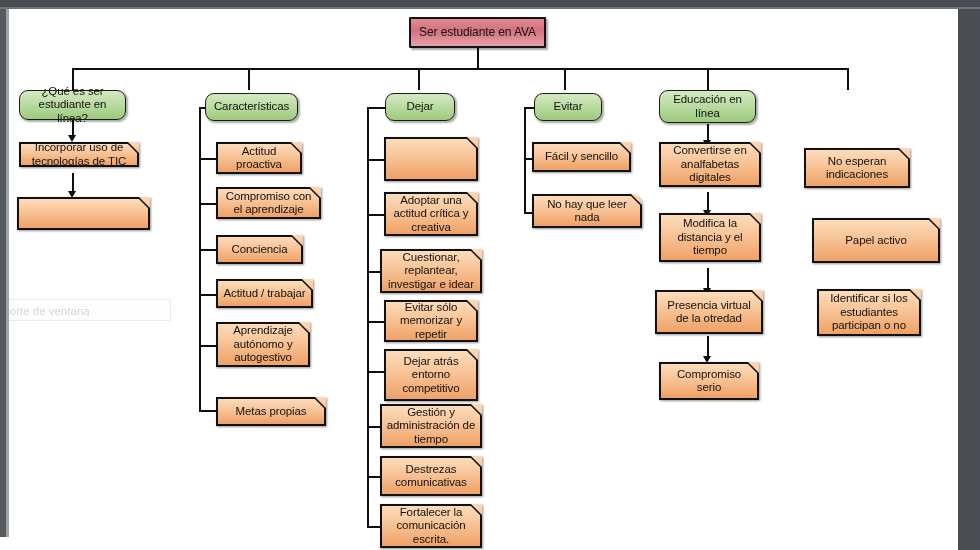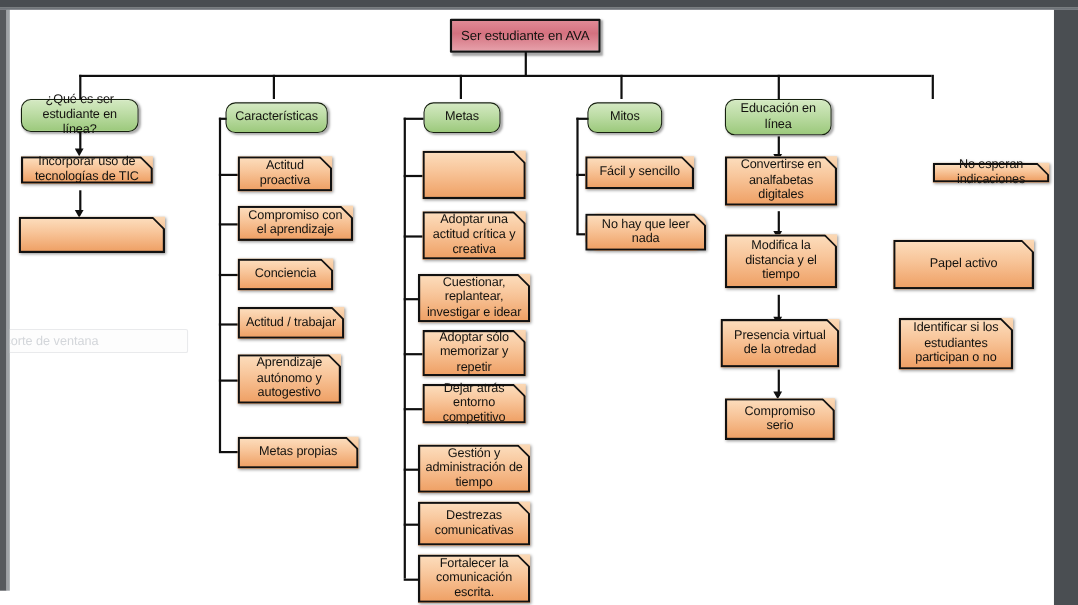--- a/index.html
+++ b/index.html
@@ -260,42 +260,42 @@
       <span class="fill"></span>
       <span class="label">Aprendizaje autónomo y autogestivo</span>
     </div>
     <div class="node orange" style="left:207px; top:388px; width:110px; height:29px;">
       <span class="shape"></span>
       <span class="fill"></span>
       <span class="label">Metas propias</span>
     </div>
 
     <div class="node green" style="left:376px; top:84px; width:70px; height:28px;">
-      <span class="label">Metas</span>
+      <span class="label">Dejar</span>
     </div>
     <div class="node orange" style="left:375px; top:128px; width:94px; height:44px;">
       <span class="shape"></span>
       <span class="fill"></span>
     </div>
     <div class="node orange" style="left:375px; top:183px; width:94px; height:44px;">
       <span class="shape"></span>
       <span class="fill"></span>
       <span class="label">Adoptar una actitud crítica y creativa</span>
     </div>
     <div class="node orange" style="left:371px; top:240px; width:102px; height:44px;">
       <span class="shape"></span>
       <span class="fill"></span>
       <span class="label">Cuestionar, replantear, investigar e idear</span>
     </div>
     <div class="node orange" style="left:375px; top:291px; width:94px; height:42px;">
       <span class="shape"></span>
       <span class="fill"></span>
-      <span class="label">Adoptar sólo memorizar y repetir</span>
-    </div>
-    <div class="node orange" style="left:375px; top:340px; width:94px; height:36px;">
+      <span class="label">Evitar sólo memorizar y repetir</span>
+    </div>
+    <div class="node orange" style="left:375px; top:340px; width:94px; height:52px;">
       <span class="shape"></span>
       <span class="fill"></span>
       <span class="label">Dejar atrás entorno competitivo</span>
     </div>
     <div class="node orange" style="left:371px; top:395px; width:102px; height:44px;">
       <span class="shape"></span>
       <span class="fill"></span>
       <span class="label">Gestión y administración de tiempo</span>
     </div>
     <div class="node orange" style="left:371px; top:447px; width:102px; height:40px;">
@@ -303,21 +303,21 @@
       <span class="fill"></span>
       <span class="label">Destrezas comunicativas</span>
     </div>
     <div class="node orange" style="left:371px; top:495px; width:102px; height:44px;">
       <span class="shape"></span>
       <span class="fill"></span>
       <span class="label">Fortalecer la comunicación escrita.</span>
     </div>
 
     <div class="node green" style="left:525px; top:84px; width:68px; height:28px;">
-      <span class="label">Mitos</span>
+      <span class="label">Evitar</span>
     </div>
     <div class="node orange" style="left:523px; top:133px; width:99px; height:30px;">
       <span class="shape"></span>
       <span class="fill"></span>
       <span class="label">Fácil y sencillo</span>
     </div>
     <div class="node orange" style="left:523px; top:185px; width:110px; height:34px;border-radius:11px;">
       <span class="shape"></span>
       <span class="fill"></span>
       <span class="label">No hay que leer nada</span>
@@ -340,21 +340,21 @@
       <span class="shape"></span>
       <span class="fill"></span>
       <span class="label">Presencia virtual de la otredad</span>
     </div>
     <div class="node orange" style="left:650px; top:353px; width:100px; height:38px;">
       <span class="shape"></span>
       <span class="fill"></span>
       <span class="label">Compromiso serio</span>
     </div>
 
-    <div class="node orange" style="left:795px; top:139px; width:106px; height:18px;margin-left:44px;">
+    <div class="node orange" style="left:795px; top:139px; width:106px; height:40px;">
       <span class="shape"></span>
       <span class="fill"></span>
       <span class="label">No esperan indicaciones</span>
     </div>
     <div class="node orange" style="left:803px; top:209px; width:128px; height:45px;">
       <span class="shape"></span>
       <span class="fill"></span>
       <span class="label">Papel activo</span>
     </div>
     <div class="node orange" style="left:808px; top:280px; width:104px; height:47px;">

